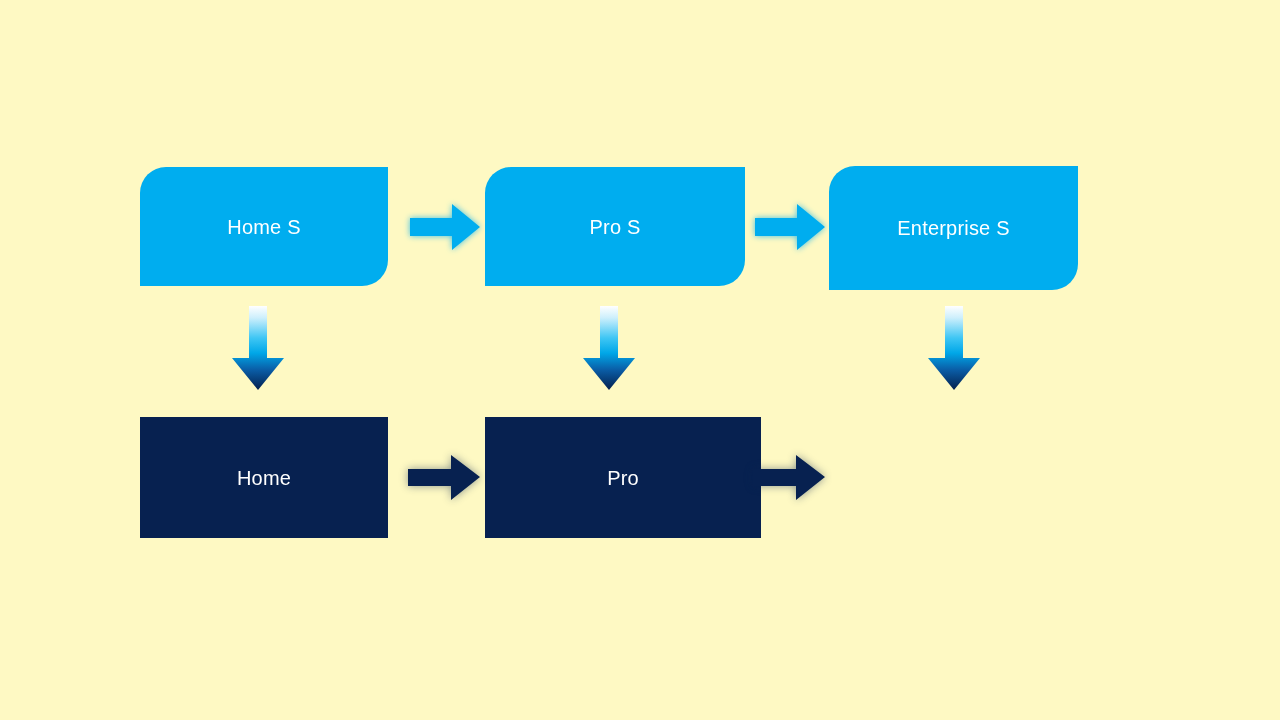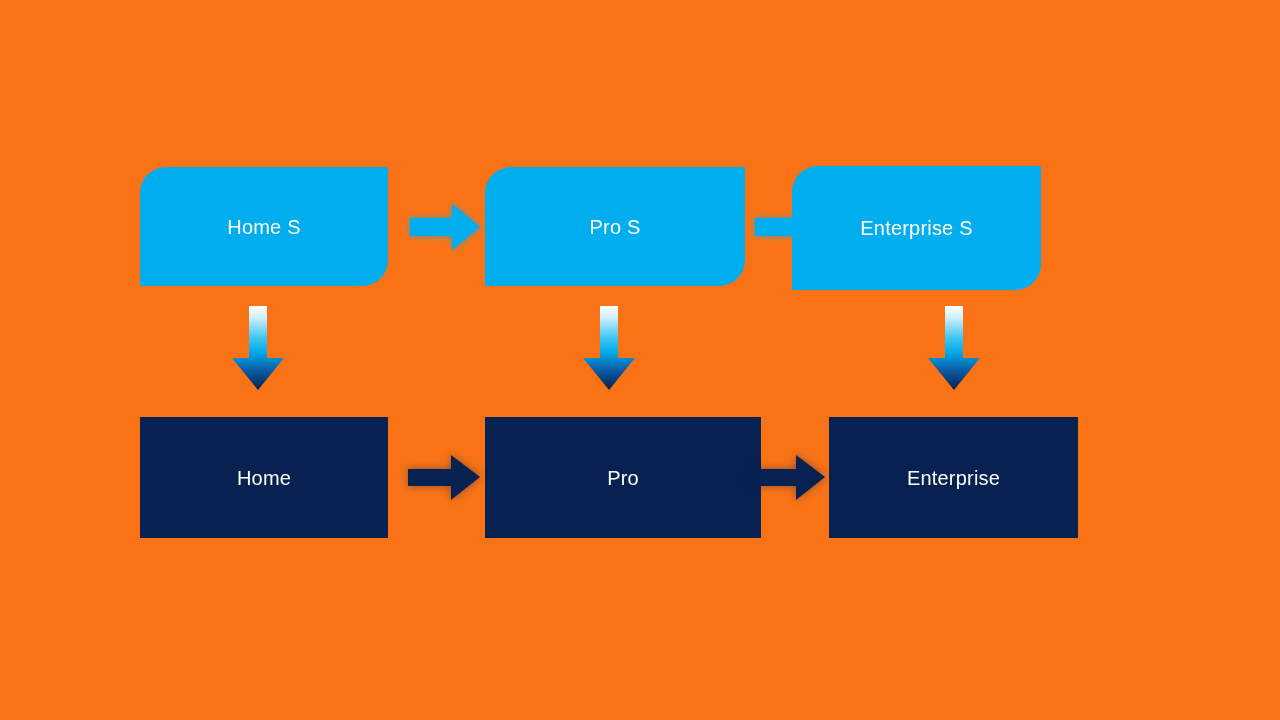--- a/index.html
+++ b/index.html
@@ -11,21 +11,21 @@
   body {
     width: 1280px;
     height: 720px;
     overflow: hidden;
     font-family: "Liberation Sans", sans-serif;
   }
   #canvas {
     position: relative;
     width: 1280px;
     height: 720px;
-    background: #f97316;
+    background: #fef9c3;
   }
 
   
   .node {
     position: absolute;
     display: flex;
     align-items: center;
     justify-content: center;
     box-sizing: border-box;
     text-align: center;
@@ -68,21 +68,21 @@
 <div id="canvas">
 
   <div class="node node-top" style="left:140px; top:167px; width:248px; height:119px;">
     <span class="node-label">Home S</span>
   </div>
 
   <div class="node node-top" style="left:485px; top:167px; width:260px; height:119px;">
     <span class="node-label">Pro S</span>
   </div>
 
-  <div class="node node-top" style="left:792px; top:166px; width:249px; height:124px;">
+  <div class="node node-top" style="left:829px; top:166px; width:249px; height:124px;">
     <span class="node-label">Enterprise S</span>
   </div>
 
   <div class="arrow arrow-h-top" style="left:410px; top:203px; width:70px; height:48px;">
     <svg width="70" height="48" viewBox="0 0 70 48" aria-hidden="true">
       <polygon points="0,15 42,15 42,1 70,24 42,47 42,33 0,33" fill="#00adef"></polygon>
     </svg>
   </div>
 
   <div class="arrow arrow-h-top" style="left:755px; top:203px; width:70px; height:48px;">
@@ -123,23 +123,20 @@
   </div>
 
   <div class="node node-bottom" style="left:140px; top:417px; width:248px; height:121px;">
     <span class="node-label">Home</span>
   </div>
 
   <div class="node node-bottom" style="left:485px; top:417px; width:276px; height:121px;">
     <span class="node-label">Pro</span>
   </div>
 
-  <div class="node node-bottom" style="left:829px; top:417px; width:249px; height:121px;">
-    <span class="node-label">Enterprise</span>
-  </div>
 
   <div class="arrow arrow-h-bottom" style="left:408px; top:453px; width:72px; height:49px;">
     <svg width="72" height="49" viewBox="0 0 72 49" aria-hidden="true">
       <polygon points="0,16 43,16 43,2 72,24 43,47 43,33 0,33" fill="#072150"></polygon>
     </svg>
   </div>
 
   <div class="arrow arrow-h-bottom" style="left:753px; top:453px; width:72px; height:49px;">
     <svg width="72" height="49" viewBox="0 0 72 49" aria-hidden="true">
       <polygon points="0,16 43,16 43,2 72,24 43,47 43,33 0,33" fill="#072150"></polygon>

